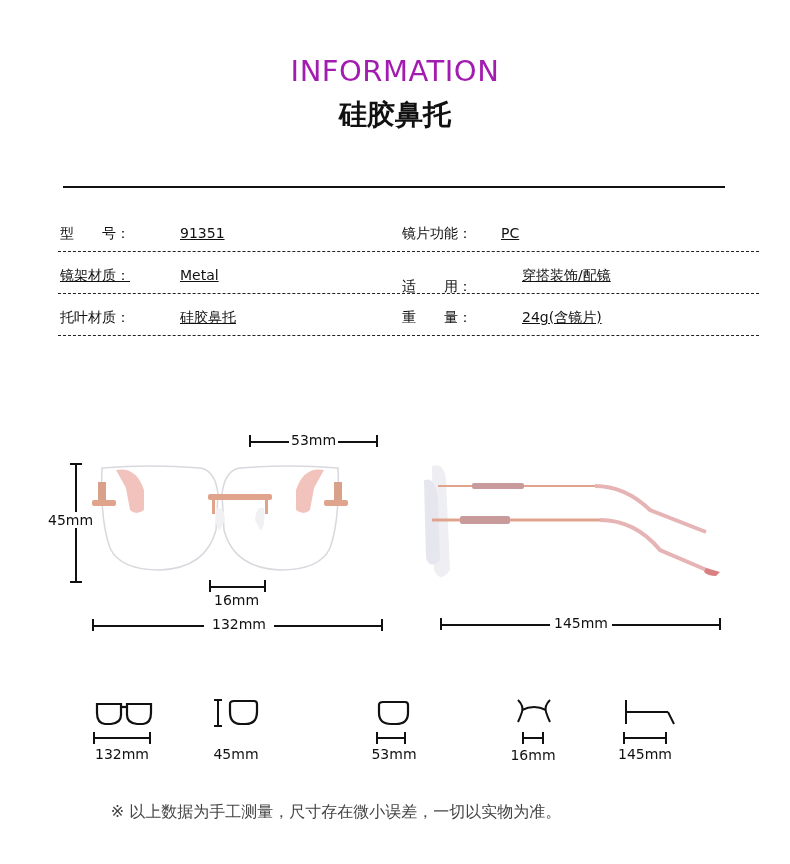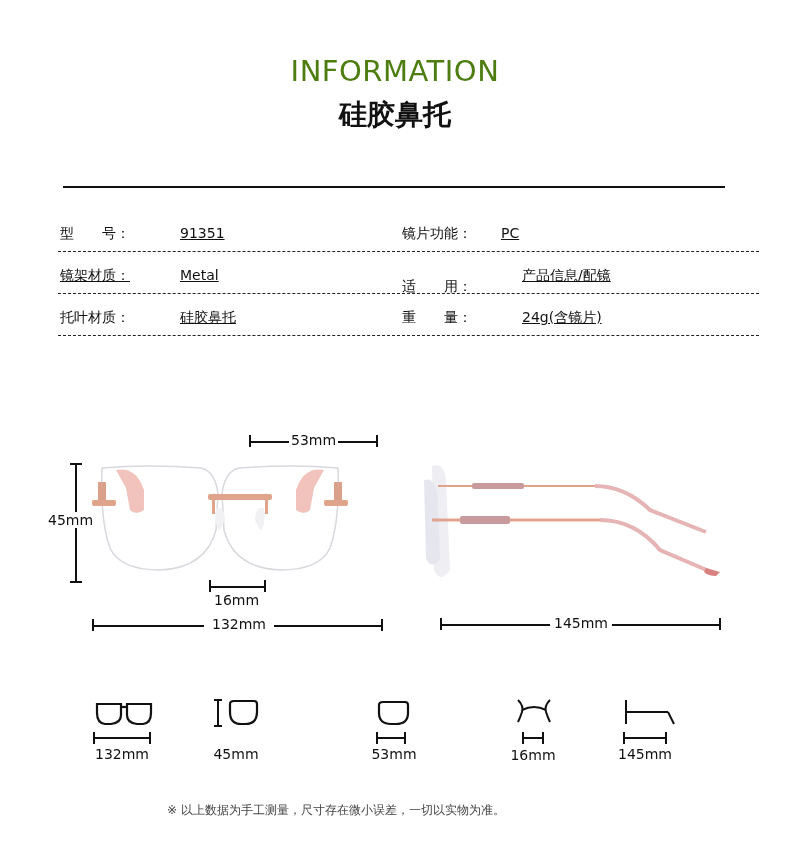--- a/index.html
+++ b/index.html
@@ -1,50 +1,50 @@
 <!DOCTYPE html>
 <html><head>
 <meta charset="utf-8">
 <style>
   html,body{margin:0;padding:0;background:#fff;}
   body{width:790px;height:864px;position:relative;overflow:hidden;font-family:"DejaVu Sans","Liberation Sans",sans-serif;color:#111;}
   .abs{position:absolute;}
-  .title-en{left:0;width:790px;top:54px;text-align:center;font-size:29px;letter-spacing:0.5px;color:#4d7c0f;}
+  .title-en{left:0;width:790px;top:54px;text-align:center;font-size:29px;letter-spacing:0.5px;color:#a21caf;}
   .title-cn{left:0;width:790px;top:96px;text-align:center;font-size:28px;font-weight:bold;color:#111;}
   .rule{left:63px;top:186px;width:662px;height:2px;background:#111;}
   .row{height:38px;font-size:14px;line-height:38px;}
   .dash{position:absolute;left:0;right:0;bottom:0;border-bottom:1.5px dashed #222;}
   .lbl{position:absolute;top:0;}
   .val{position:absolute;top:0;text-decoration:underline;}
   .dim-text{font-size:14px;color:#111;background:#fff;padding:0 2px;}
   .hline{position:absolute;height:2px;background:#111;}
   .vtick{position:absolute;width:2px;background:#111;}
   .icon-label{position:absolute;font-size:14px;text-align:center;width:100px;}
-  .note{left:0;width:672px;top:802px;text-align:center;font-size:12px;color:#444;}
+  .note{left:0;width:672px;top:802px;text-align:center;font-size:16px;color:#444;}
 </style>
 </head>
 <body>
 
 <div class="abs title-en">INFORMATION</div>
 <div class="abs title-cn">硅胶鼻托</div>
 <div class="abs rule"></div>
 
 <div class="abs" style="left:58px;top:214px;width:701px;height:126px;">
   <div class="abs row" style="left:0;top:0;width:701px;">
     <span class="lbl" style="left:2px;">型　　号：</span>
     <span class="val" style="left:122px;">91351</span>
     <span class="lbl" style="left:344px;">镜片功能：</span>
     <span class="val" style="left:443px;">PC</span>
     <div class="dash"></div>
   </div>
   <div class="abs row" style="left:0;top:42px;width:701px;">
     <span class="lbl" style="left:2px;text-decoration:underline;">镜架材质：</span>
     <span class="val" style="left:122px;">Metal</span>
     <span class="lbl" style="left:344px;margin-top:11px;">适　　用：</span>
-    <span class="val" style="left:464px;">产品信息/配镜</span>
+    <span class="val" style="left:464px;">穿搭装饰/配镜</span>
     <div class="dash"></div>
   </div>
   <div class="abs row" style="left:0;top:84px;width:701px;">
     <span class="lbl" style="left:2px;">托叶材质：</span>
     <span class="val" style="left:122px;">硅胶鼻托</span>
     <span class="lbl" style="left:344px;">重　　量：</span>
     <span class="val" style="left:464px;">24g(含镜片)</span>
     <div class="dash"></div>
   </div>
 </div>

